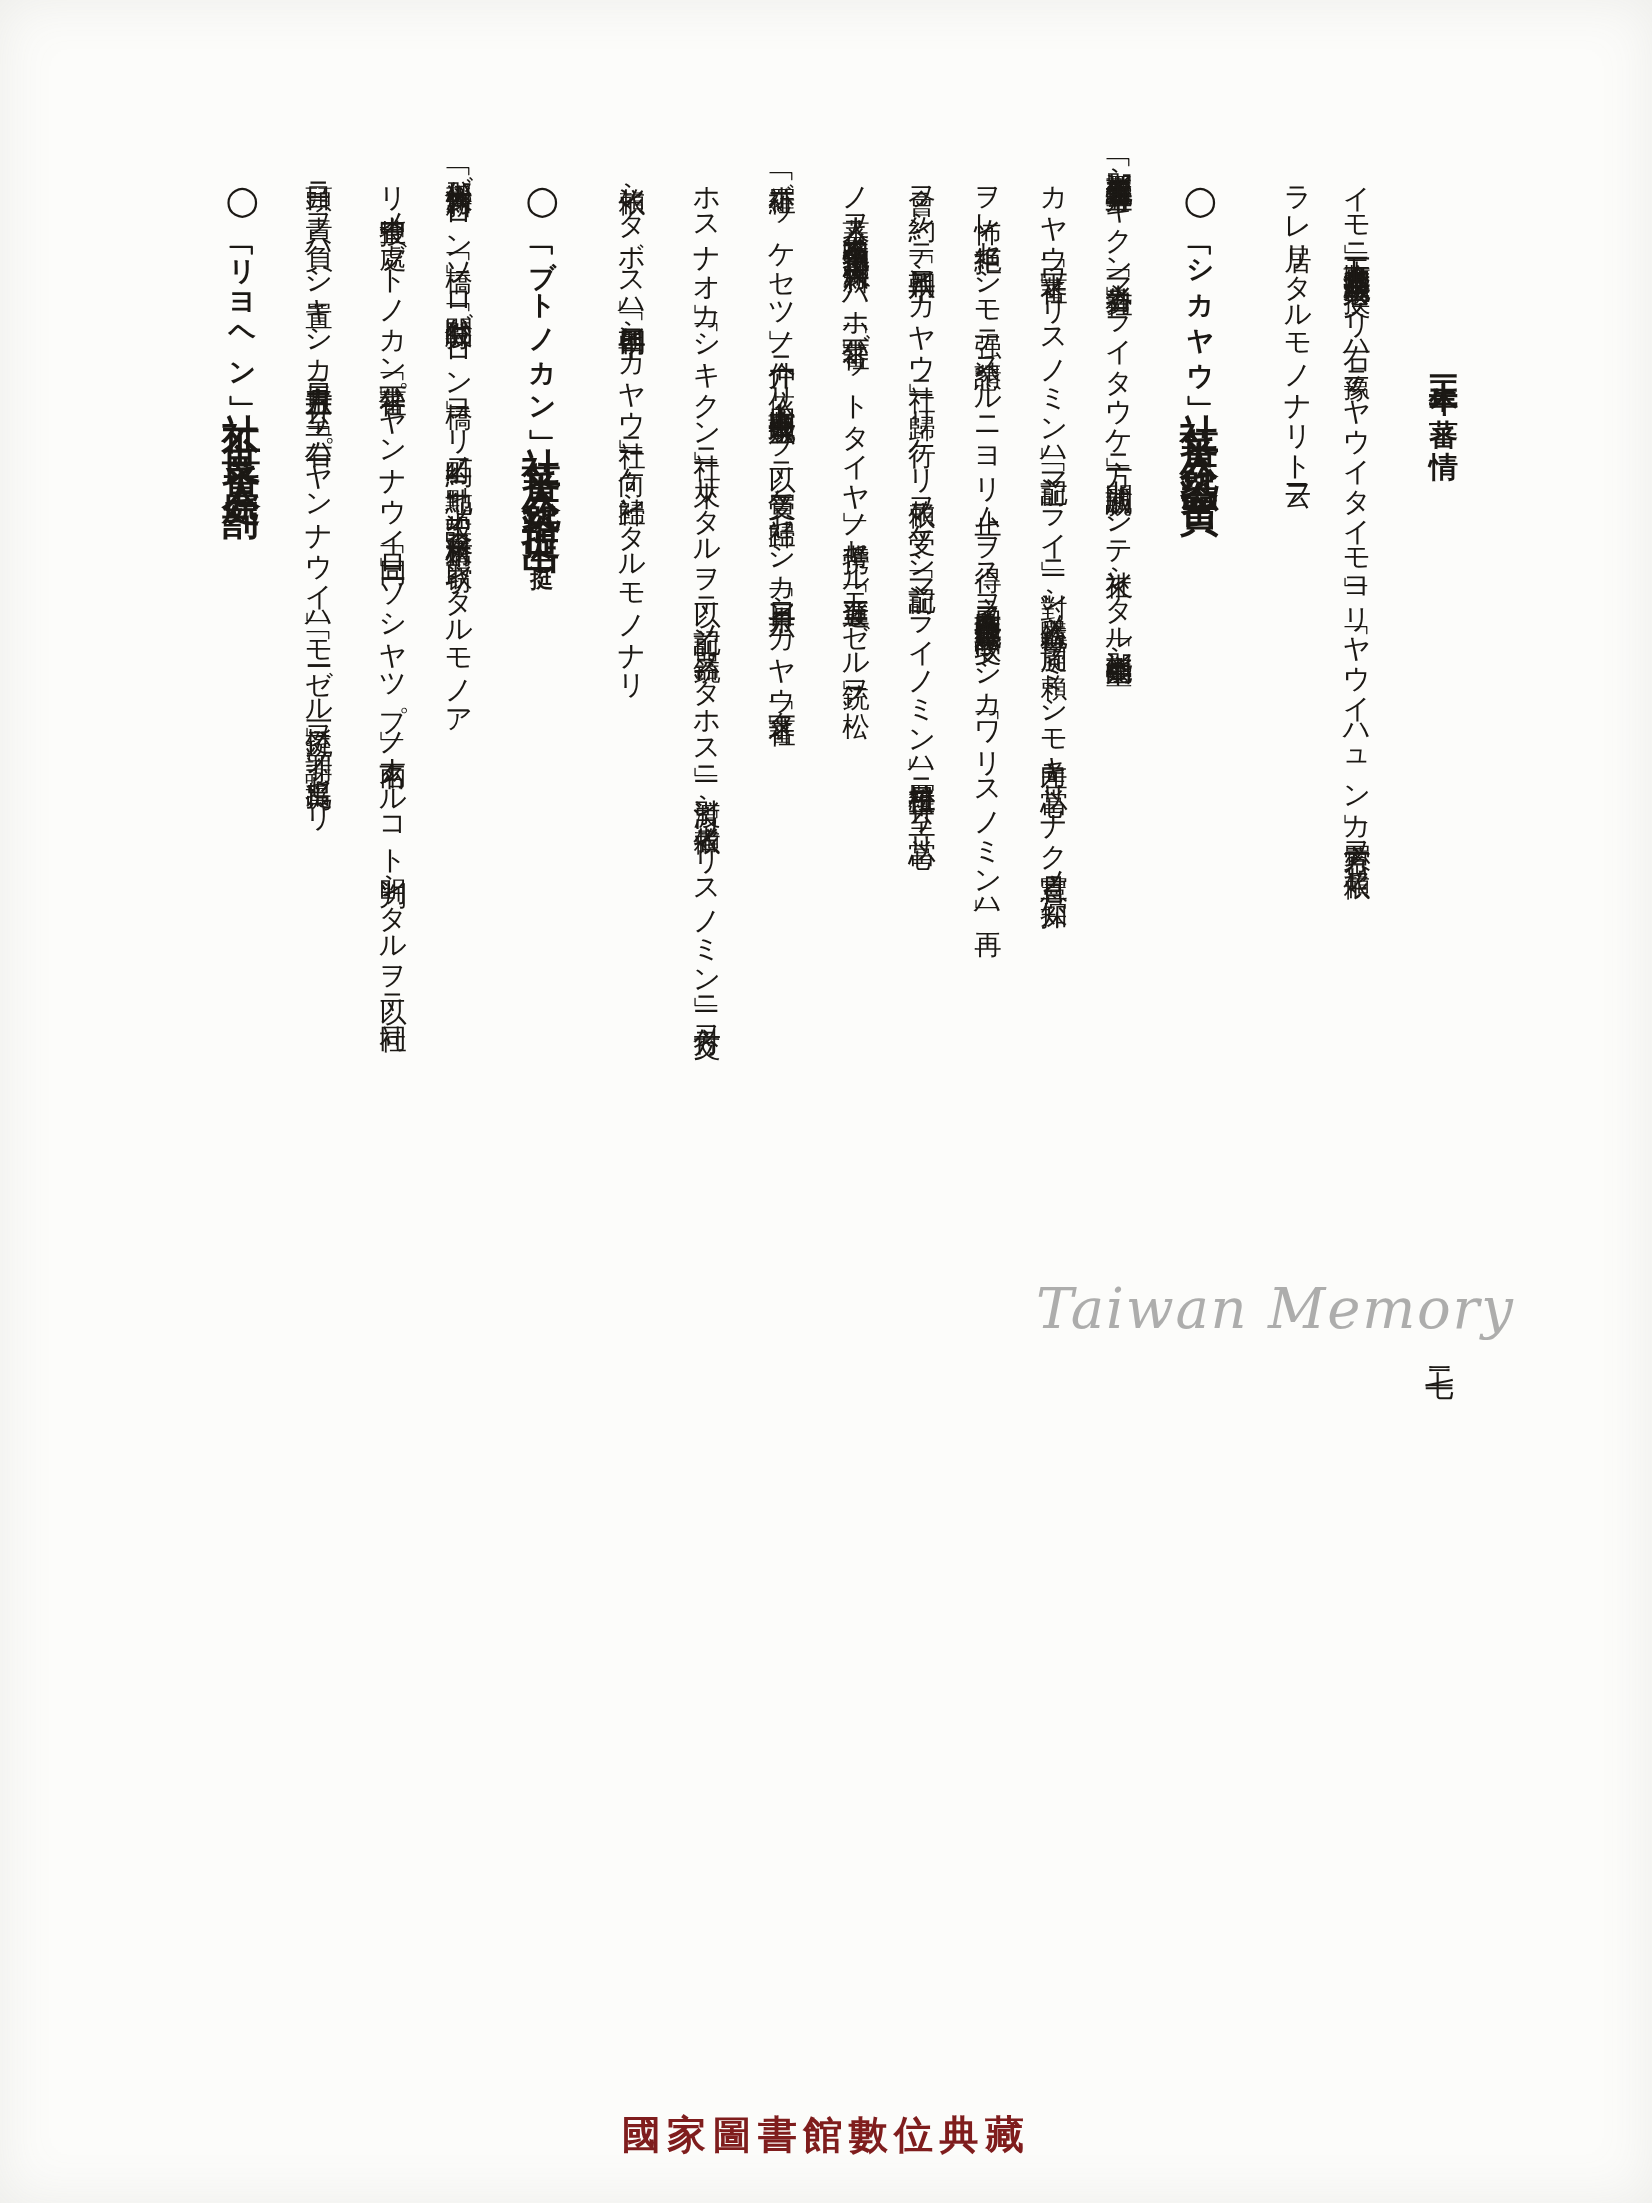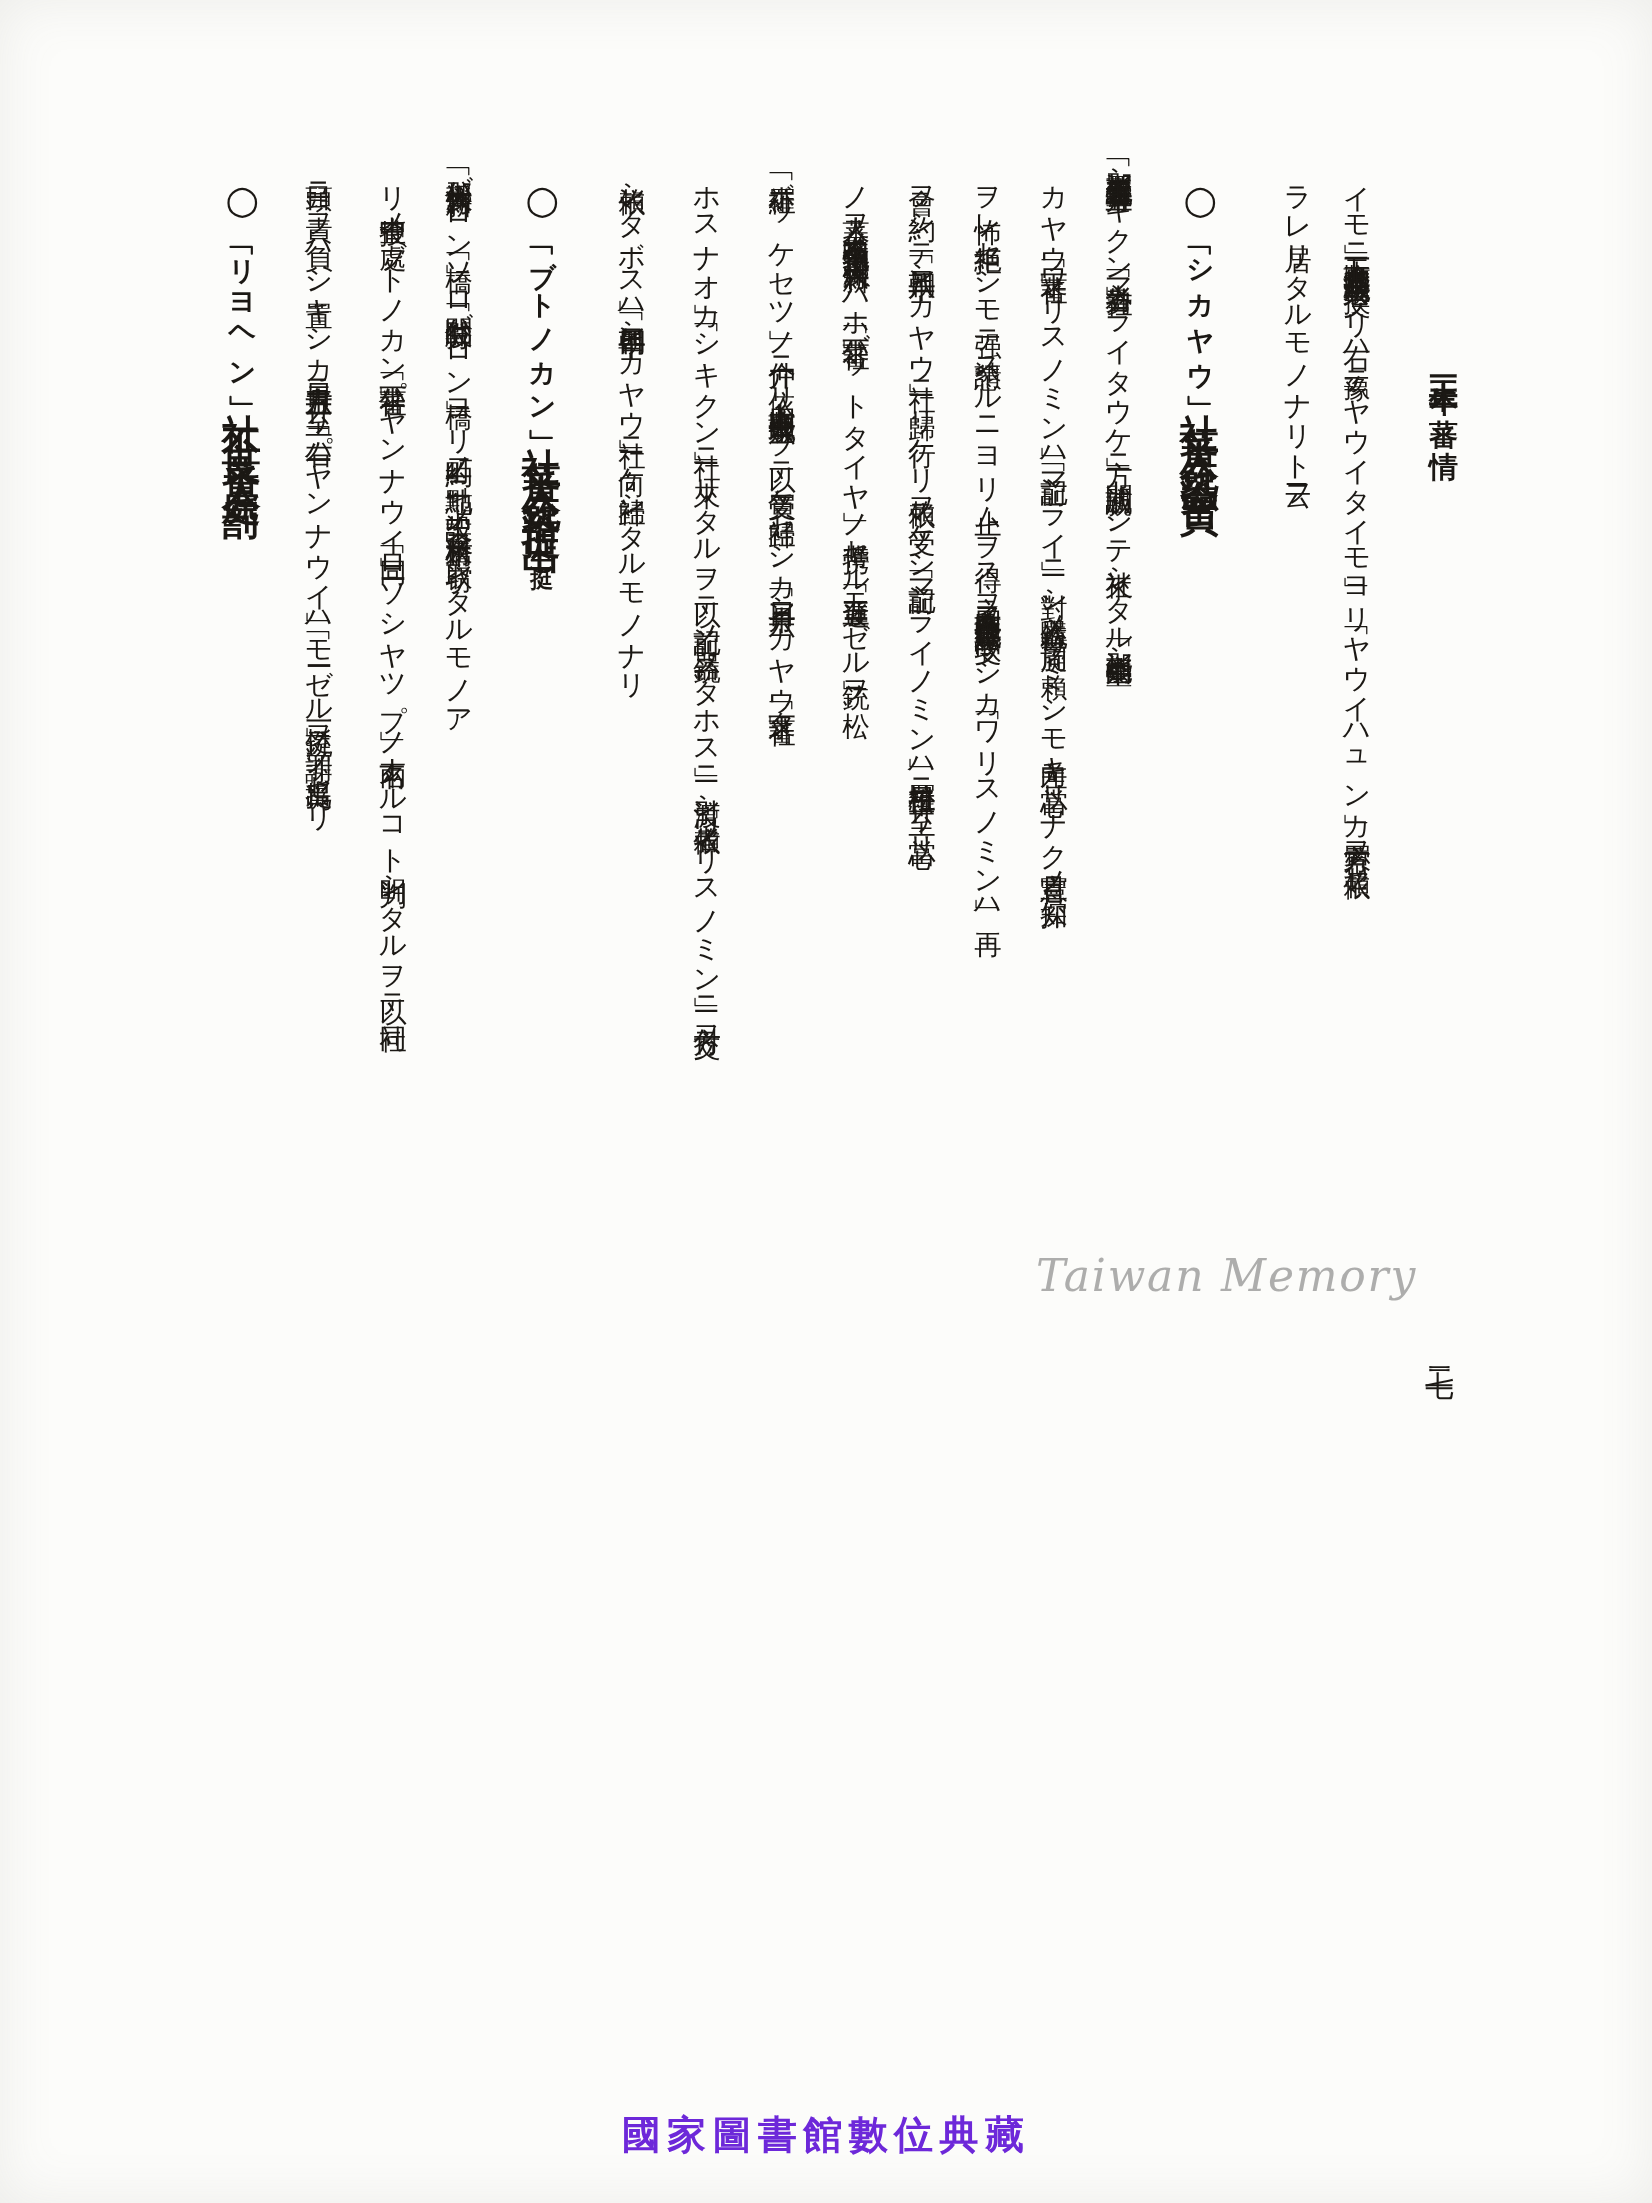--- a/index.html
+++ b/index.html
@@ -60,36 +60,36 @@
     font-size:170px;
     letter-spacing:-5.5px;
     color:rgba(125,125,125,0.55);
     font-weight:bold;
     font-style:italic;
     white-space:nowrap;
     pointer-events:none;
   }
   .wm-en{
     position:absolute;
-    left:1036px;top:1250px;
-    font-size:44px;
+    left:1036px;top:1276px;
+    font-size:56px;
     font-style:italic;
     color:rgba(125,125,125,0.62);
     letter-spacing:1.8px;
     pointer-events:none;
   }
   
   .footer{
     position:absolute;
     left:826px;top:2108px;
     transform:translateX(-50%);
     font-size:39px;
     font-weight:bold;
     letter-spacing:6.4px;
-    color:#6d28d9;
+    color:#7f1d1d;
     white-space:nowrap;
   }
   
   .page::after{
     content:"";
     position:absolute;inset:0;
     box-shadow:inset 0 0 55px rgba(120,120,115,0.12);
     pointer-events:none;
   }
 </style>

